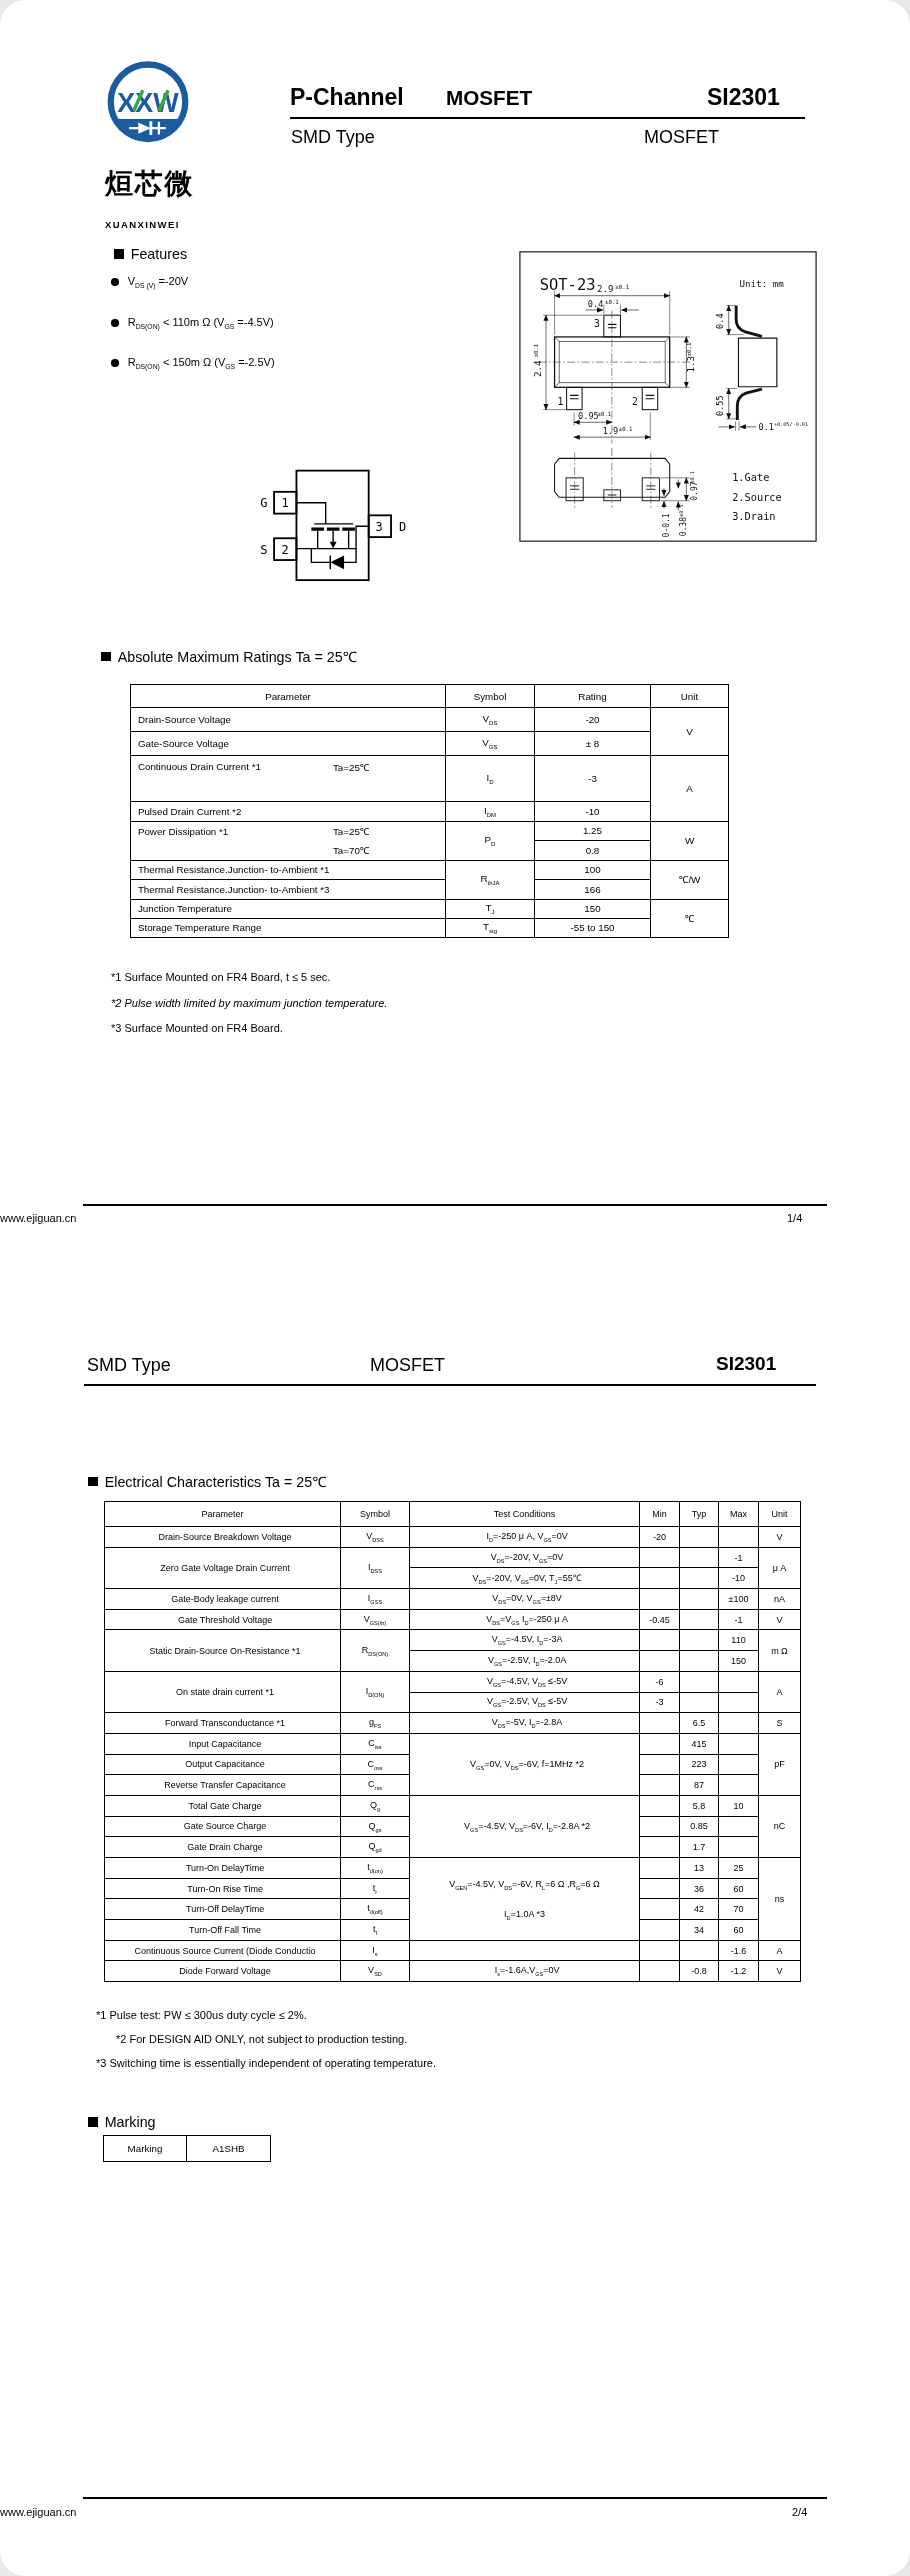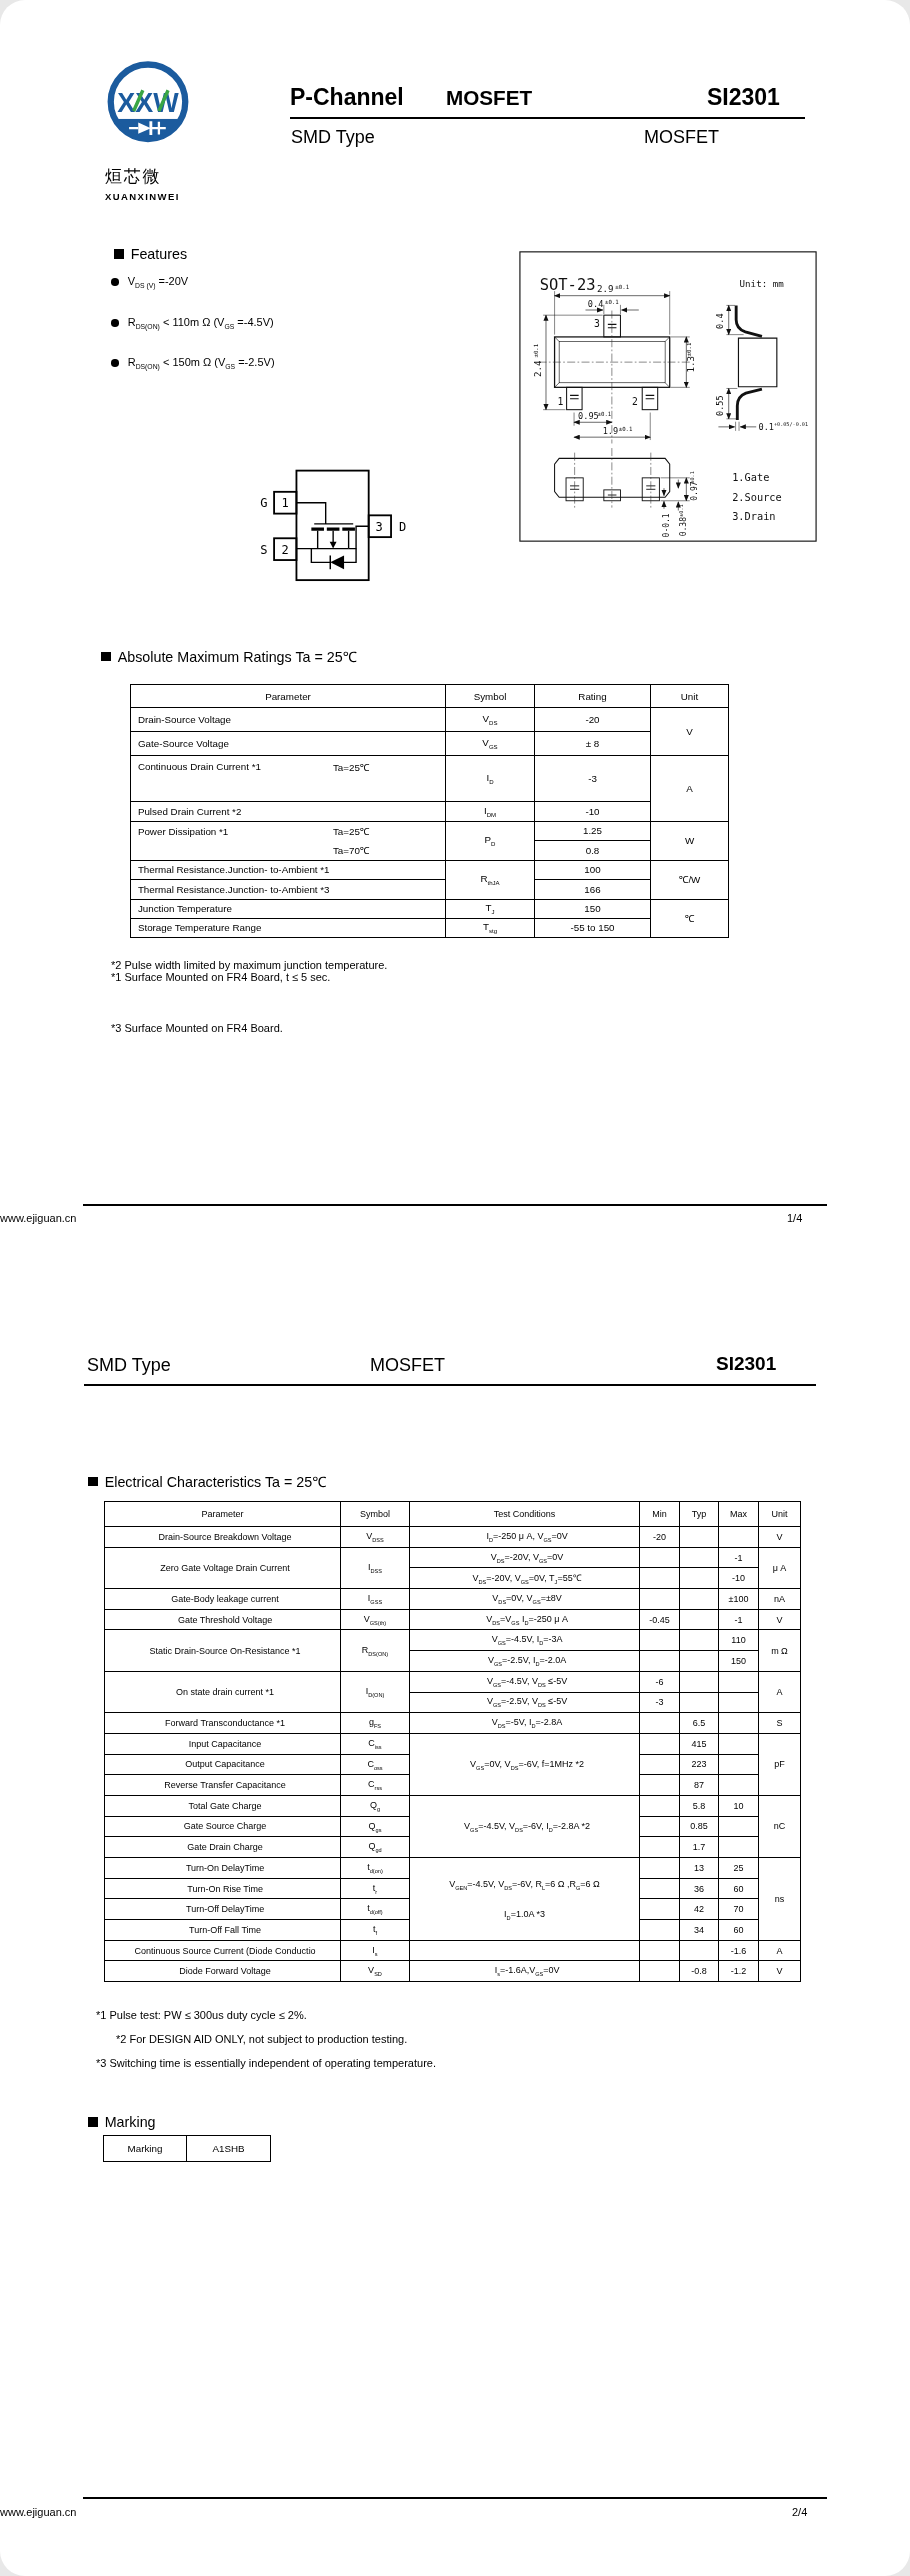--- a/index.html
+++ b/index.html
@@ -28,21 +28,21 @@
   .at340{position:absolute;left:195px;top:0;}
   .prow{position:relative;height:19px;line-height:19px;}
   .cline{height:30px;line-height:30px;text-align:center;}
   tr.h40{height:23px;} tr.h42{height:24px;} tr.h80{height:46px;}
   tr.h34{height:19.5px;} tr.h33{height:19px;}
   tr.h44{height:25px;} tr.h36{height:20.7px;}
   .mark-t{font-size:9.8px;}
   .mark-t td{height:25px;}
   .note{font-size:11px;}
   .footer-url{width:100%;text-align:left;font-size:11px;}
-  .logo-cn{font-size:17px;font-weight:normal;letter-spacing:1.7px;white-space:nowrap;}
+  .logo-cn{font-size:28px;font-weight:bold;letter-spacing:1.7px;white-space:nowrap;}
   .logo-en{font-size:9.5px;font-weight:bold;letter-spacing:1.4px;white-space:nowrap;}
   .drawtext{font-family:"DejaVu Sans Mono",monospace;}
 </style>
 </head>
 <body>
 
 <div class="sheet">
 
   <div>
 
@@ -59,21 +59,21 @@
         <rect x="8" y="108" width="134" height="33" fill="#1b5b9e" clip-path="url(#lc)"></rect>
         <g>
           <path d="M42 124 H58" stroke="#fff" stroke-width="4"></path>
           <path d="M58 114 L58 134 L80 124 Z" fill="#fff"></path>
           <path d="M80 112 V136" stroke="#fff" stroke-width="5"></path>
           <path d="M80 124 H106" stroke="#fff" stroke-width="4"></path>
           <path d="M94 113 V135" stroke="#fff" stroke-width="4"></path>
         </g>
       </svg>
       <div class="logo-cn" style="margin-top:-3.4px;">烜芯微</div>
-      <div class="logo-en" style="margin-top:3px;">XUANXINWEI</div>
+      <div class="logo-en" style="margin-top:16px;">XUANXINWEI</div>
     </div>
 
     <div class="abs b" style="left:290px;top:84px;font-size:23px;">P-Channel</div>
     <div class="abs b" style="left:446px;top:86px;font-size:20.7px;">MOSFET</div>
     <div class="abs b" style="left:707px;top:84px;font-size:23px;">SI2301</div>
     <div class="abs rule" style="left:290px;top:117px;width:515px;height:1.7px;"></div>
     <div class="abs" style="left:291px;top:127px;font-size:18px;">SMD Type</div>
     <div class="abs" style="left:644px;top:127px;font-size:18px;">MOSFET</div>
 
     <div class="abs sec-head" style="left:105px;top:246px;">
@@ -305,21 +305,21 @@
       </tr>
       <tr class="h33">
         <td class="pl">Storage Temperature Range</td>
         <td>T<sub>stg</sub></td>
         <td>-55 to 150</td>
       </tr>
     </tbody>
       </table>
 
     <div class="abs note" style="left:111px;top:971px;">*1 Surface Mounted on FR4 Board, t ≤  5 sec.</div>
-    <div class="abs note" style="left:111px;top:959px;">*2 Pulse width limited by maximum junction temperature.</div>
+    <div class="abs note" style="left:111px;top:997px;font-style:italic;">*2 Pulse width limited by maximum junction temperature.</div>
     <div class="abs note" style="left:111px;top:1022px;">*3 Surface Mounted on FR4 Board.</div>
 
     <div class="abs rule" style="left:83px;top:1204px;width:744px;height:2.3px;"></div>
     <div class="abs footer-url" style="left:0;top:1212px;">www.ejiguan.cn</div>
     <div class="abs" style="left:787px;top:1212px;font-size:11px;">1/4</div>
   </div>
 
   <div>
     <div class="abs" style="left:87px;top:1355px;font-size:18px;">SMD Type</div>
     <div class="abs" style="left:370px;top:1355px;font-size:18px;">MOSFET</div>

